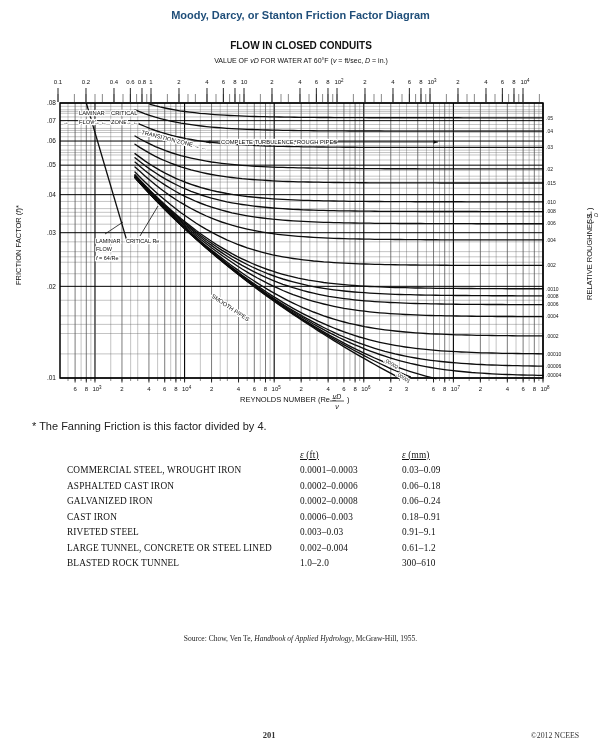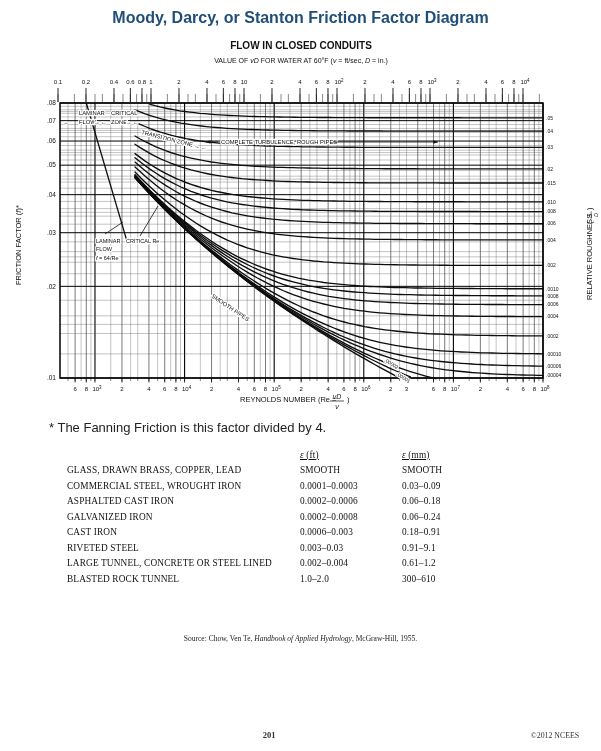--- a/index.html
+++ b/index.html
@@ -1,23 +1,23 @@
 <!DOCTYPE html>
 <html><head>
 <meta charset="utf-8">
 <style>
   html,body{margin:0;padding:0;}
   body{width:601px;height:751px;position:relative;background:#ffffff;
        font-family:"Liberation Sans",sans-serif;color:#1a1a1a;overflow:hidden;}
   .abs{position:absolute;}
   #pageTitle{top:9px;left:0;width:601px;text-align:center;font-weight:bold;
-             font-size:16px;color:#1f4e79;}
+             font-size:11px;color:#1f4e79;}
   #chart{top:0;left:0;}
   svg{font-family:"Liberation Sans",sans-serif;}
-  #footnote{top:420px;left:49px;font-size:13px;color:#222;}
+  #footnote{top:420px;left:32px;font-size:11px;color:#222;}
   #tableWrap{top:444px;left:50px;width:500px;
              font-family:"Liberation Serif",serif;font-size:9.3px;color:#111;}
   #tableWrap table{border-collapse:collapse;table-layout:fixed;width:480px;margin-left:17px;}
   #tableWrap td,#tableWrap th{padding:0;height:15.5px;vertical-align:bottom;
              text-align:left;font-weight:normal;letter-spacing:.15px;}
   #tableWrap th span{text-decoration:underline;}
   #sourceLine{top:634px;left:0;width:601px;text-align:center;
               font-family:"Liberation Serif",serif;font-size:7.5px;color:#222;}
   #pageNum{top:730px;left:0;width:538px;text-align:center;
            font-family:"Liberation Serif",serif;font-size:8.5px;font-weight:bold;color:#333;}
@@ -474,25 +474,20 @@
       </colgroup>
     <thead>
       <tr>
         <th></th>
         <th id="th2"><span><span style="font-style: italic;">ε</span><span> (ft)</span></span></th>
         <th id="th3"><span><span style="font-style: italic;">ε</span><span> (mm)</span></span></th>
       </tr>
     </thead>
     <tbody id="tb">
         <tr>
-          <td>GLASS, DRAWN BRASS, COPPER, LEAD</td>
-          <td>SMOOTH</td>
-          <td>SMOOTH</td>
-        </tr>
-        <tr>
           <td>COMMERCIAL STEEL, WROUGHT IRON</td>
           <td>0.0001–0.0003</td>
           <td>0.03–0.09</td>
         </tr>
         <tr>
           <td>ASPHALTED CAST IRON</td>
           <td>0.0002–0.0006</td>
           <td>0.06–0.18</td>
         </tr>
         <tr>

